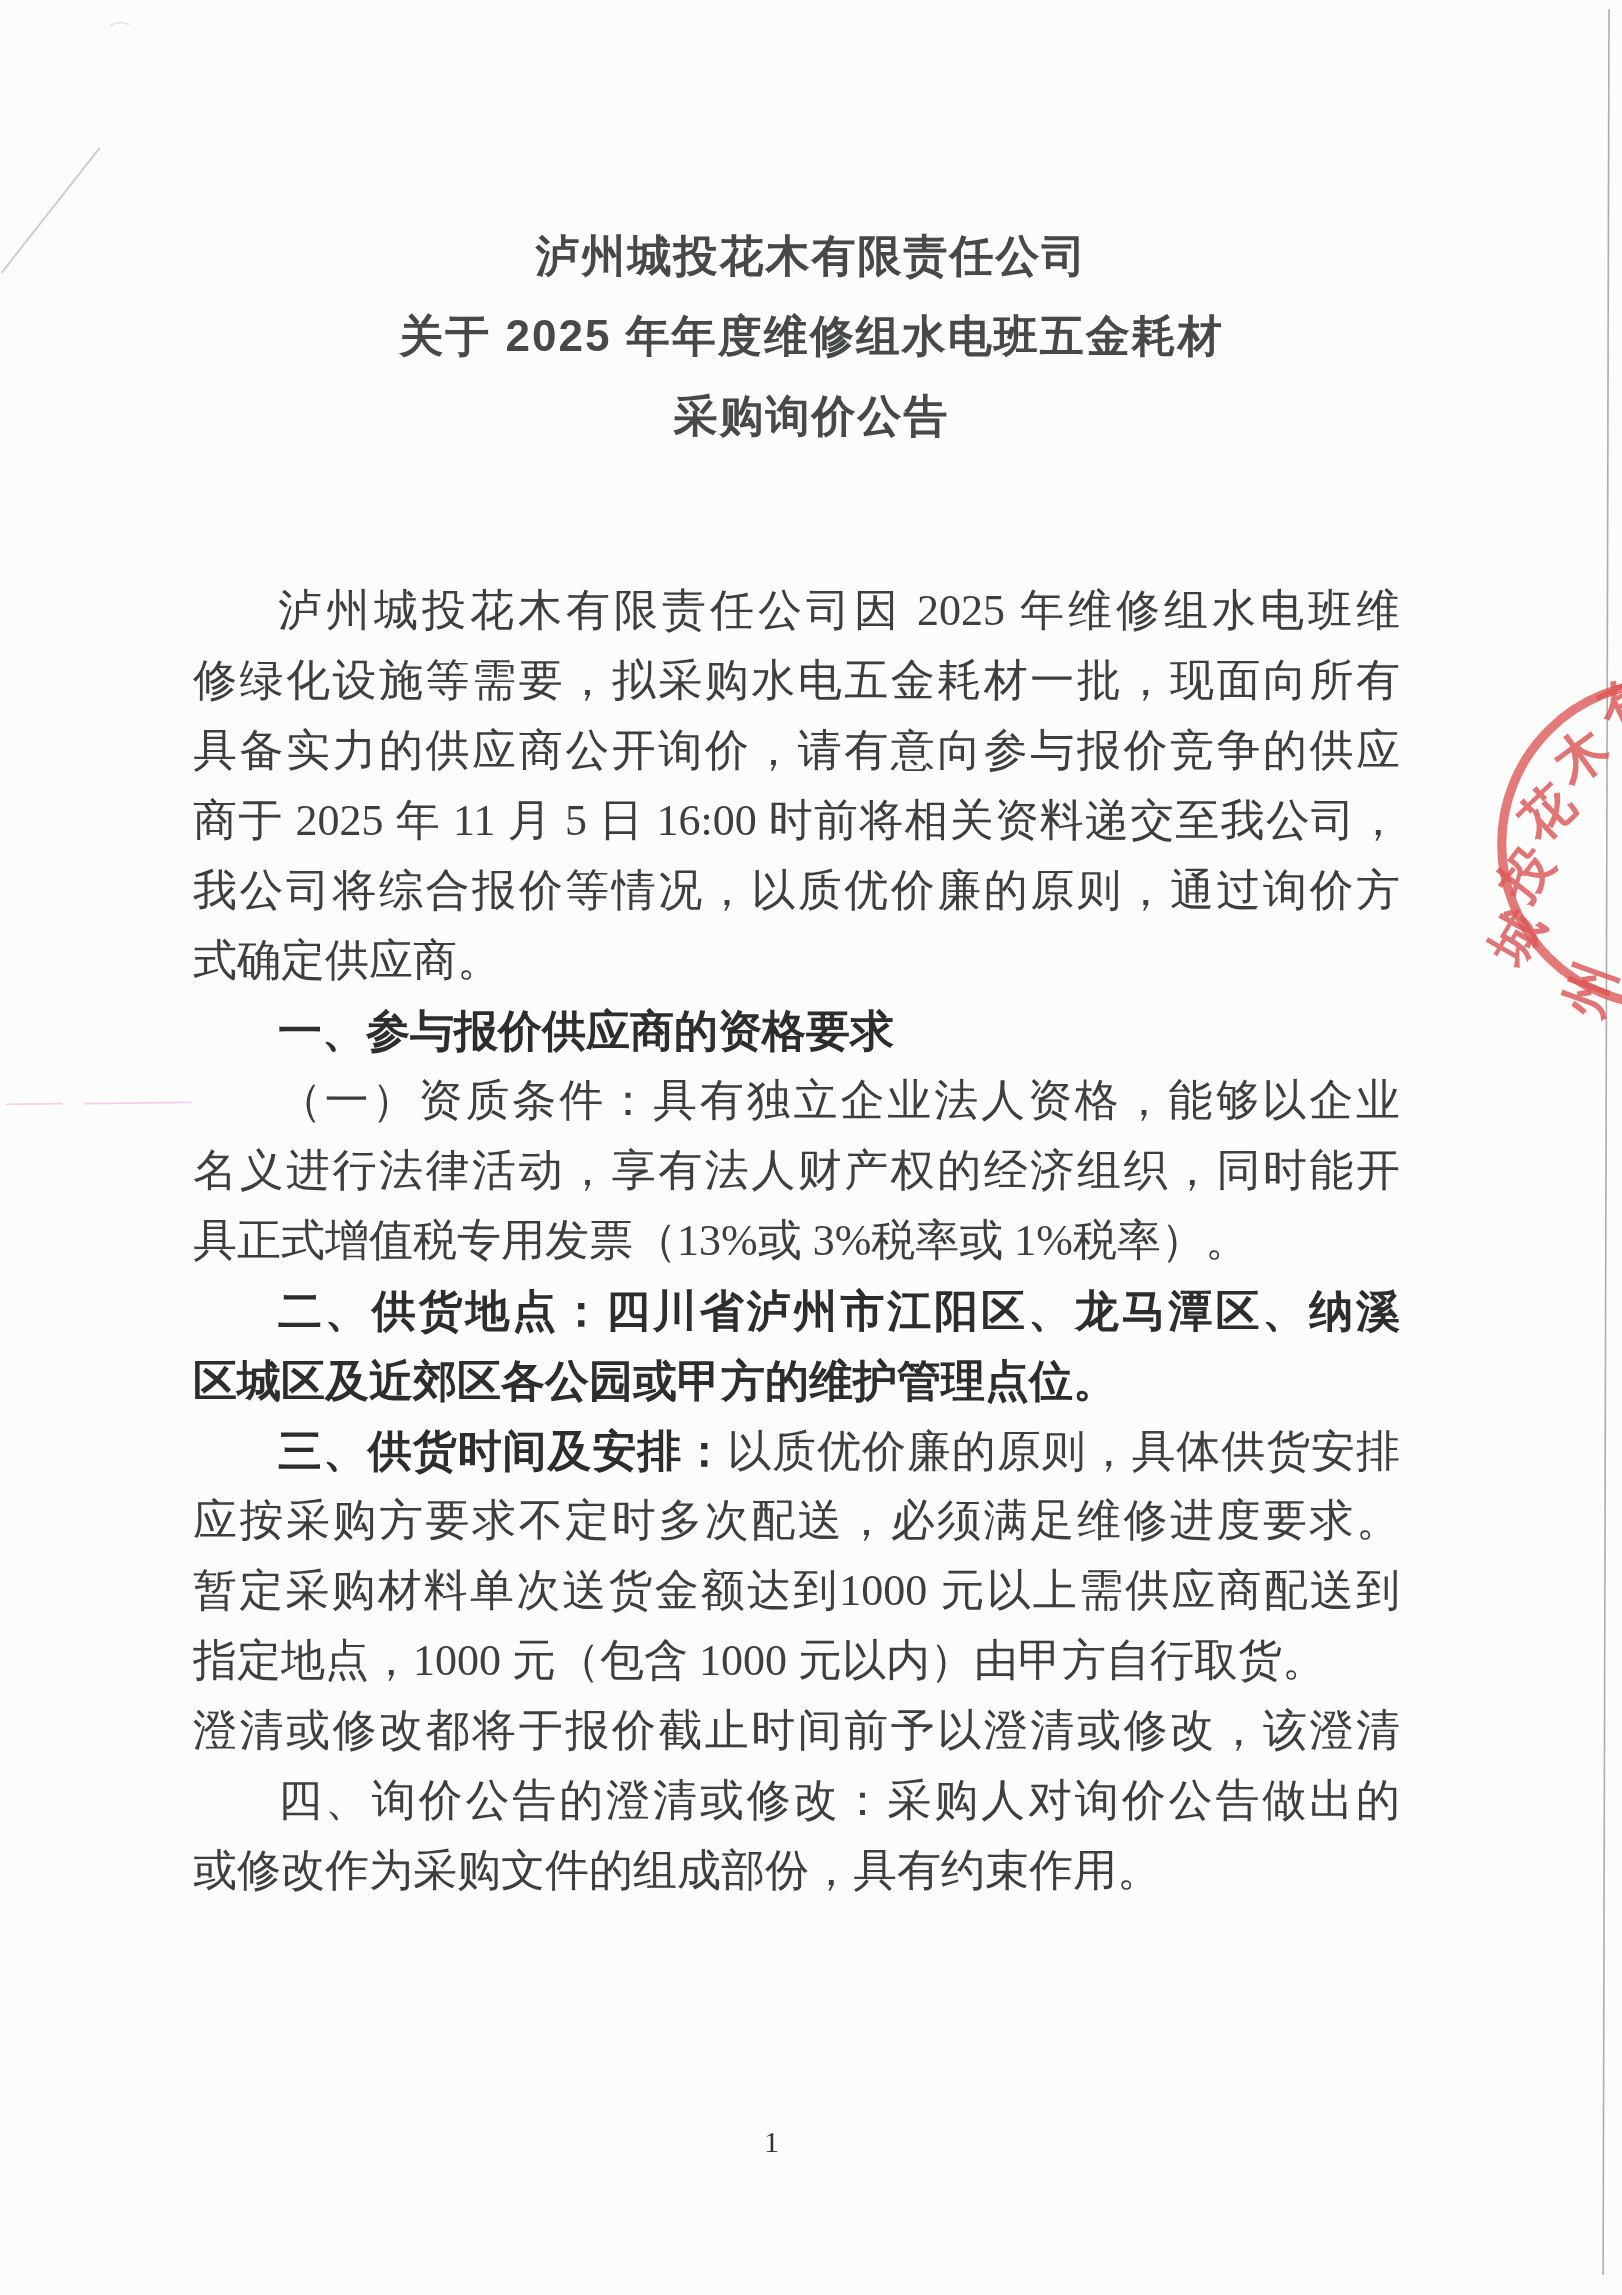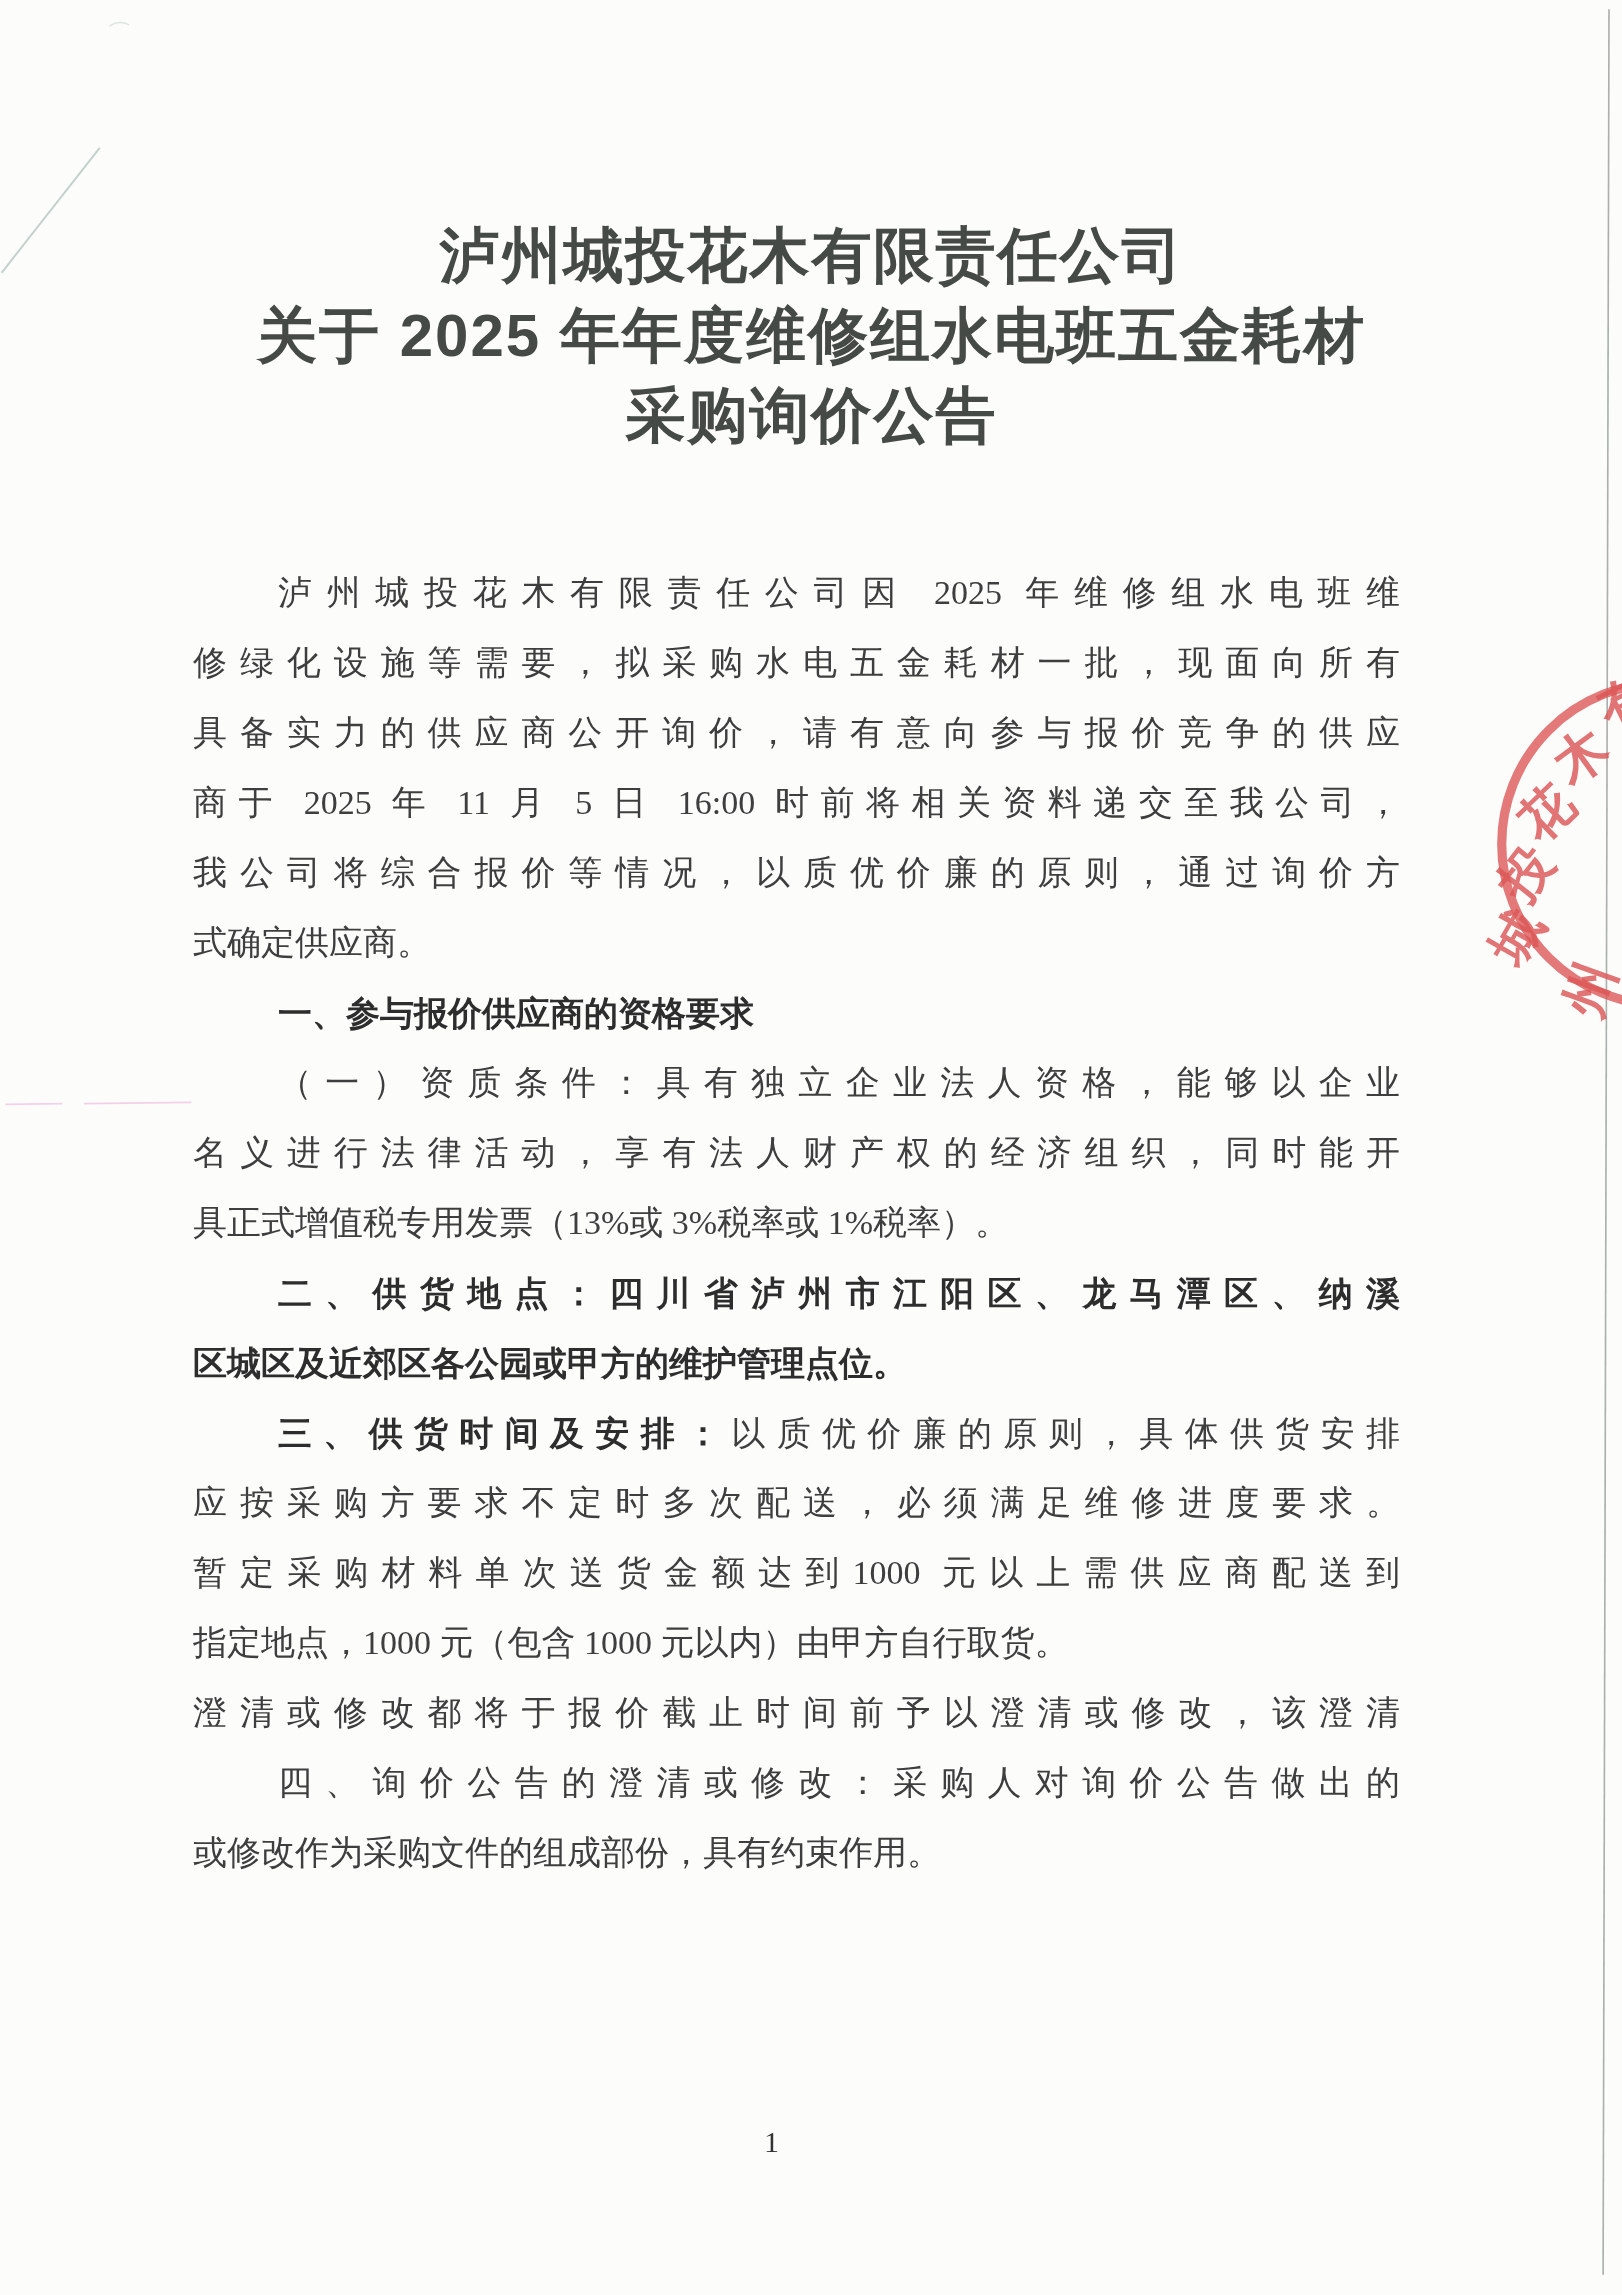--- a/index.html
+++ b/index.html
@@ -13,31 +13,31 @@
     color: #3e3e3e;
   }
   .title-block {
     position: absolute;
     top: 216px;
     left: 0;
     width: 1623px;
     text-align: center;
     font-family: "Liberation Sans", "DejaVu Sans", sans-serif;
     font-weight: bold;
-    font-size: 60px;
+    font-size: 44px;
     line-height: 80px;
     color: #454a46;
     letter-spacing: 2px;
   }
   .body-text {
     position: absolute;
-    top: 558px;
+    top: 576px;
     left: 193px;
     width: 1207px;
-    font-size: 34px;
+    font-size: 44px;
     line-height: 70px;
     color: #3e3e3e;
   }
   .line {
     height: 70px;
     overflow: hidden;
     text-align: justify;
     text-align-last: justify;
   }
   .line.no-fill { text-align-last: left; }

